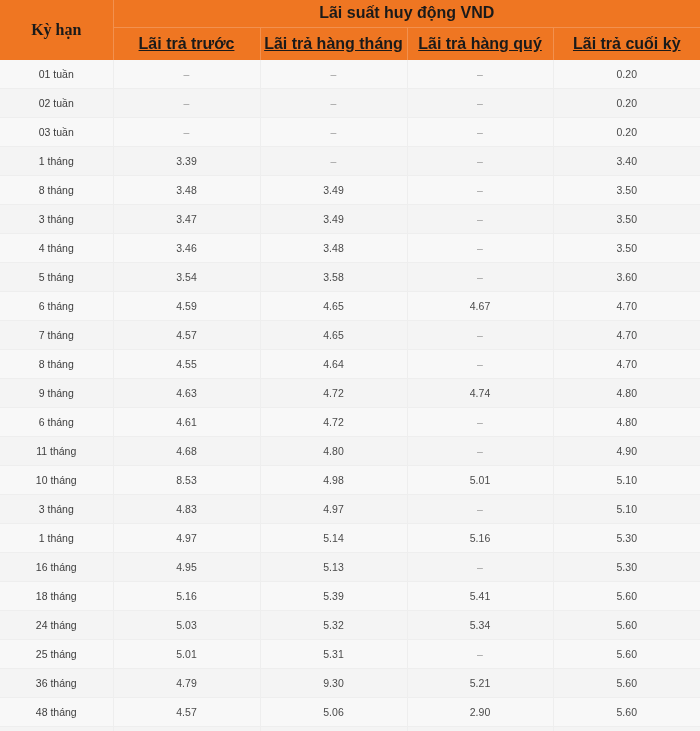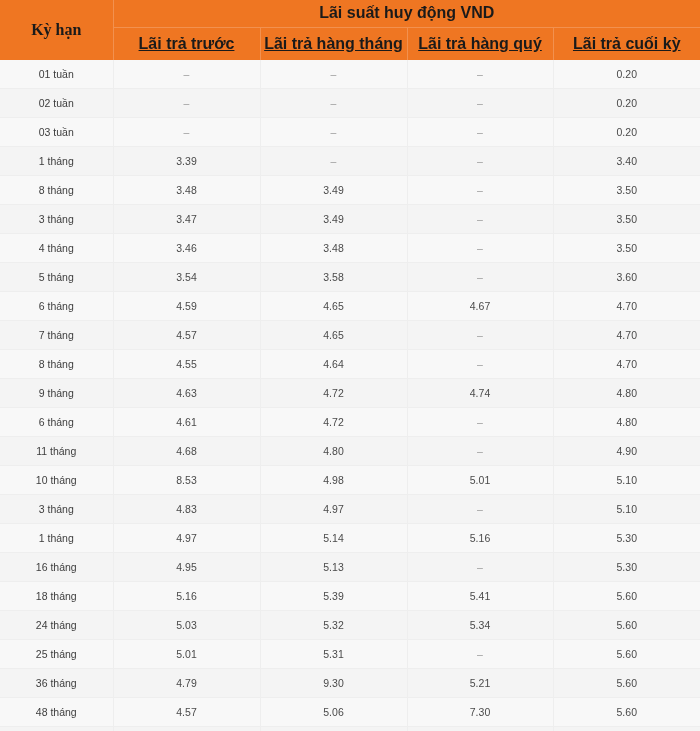--- a/index.html
+++ b/index.html
@@ -254,21 +254,21 @@
           <td class="term-cell">36 tháng</td>
           <td>4.79</td>
           <td>9.30</td>
           <td>5.21</td>
           <td class="col-last">5.60</td>
         </tr>
         <tr>
           <td class="term-cell">48 tháng</td>
           <td>4.57</td>
           <td>5.06</td>
-          <td>7.30</td>
+          <td>2.90</td>
           <td class="col-last">5.60</td>
         </tr>
         <tr>
           <td class="term-cell">60 tháng</td>
           <td>4.37</td>
           <td>4.95</td>
           <td>4.97</td>
           <td class="col-last">5.60</td>
         </tr>
       </tbody>

